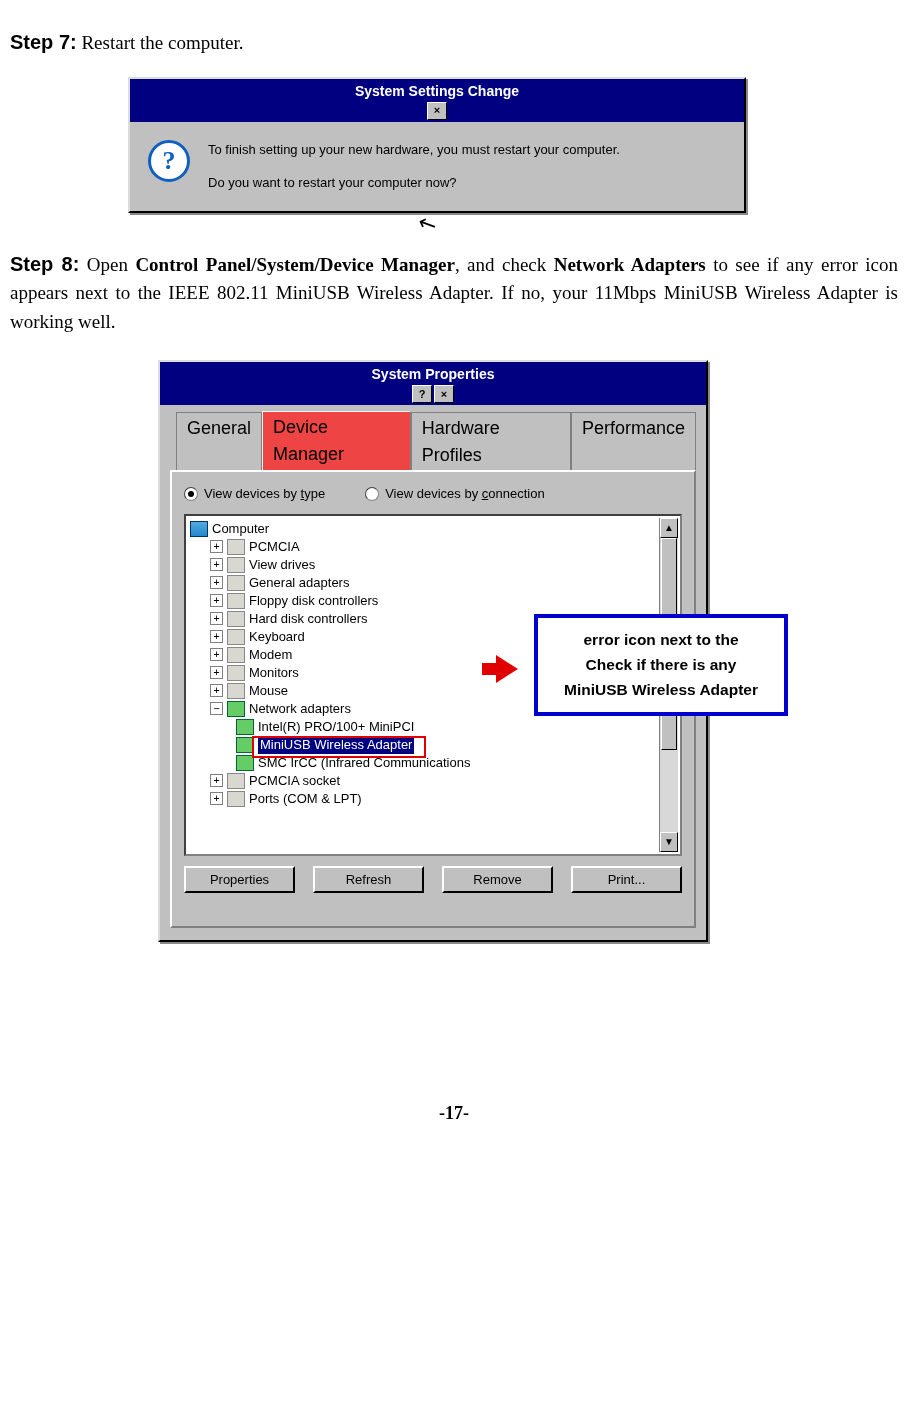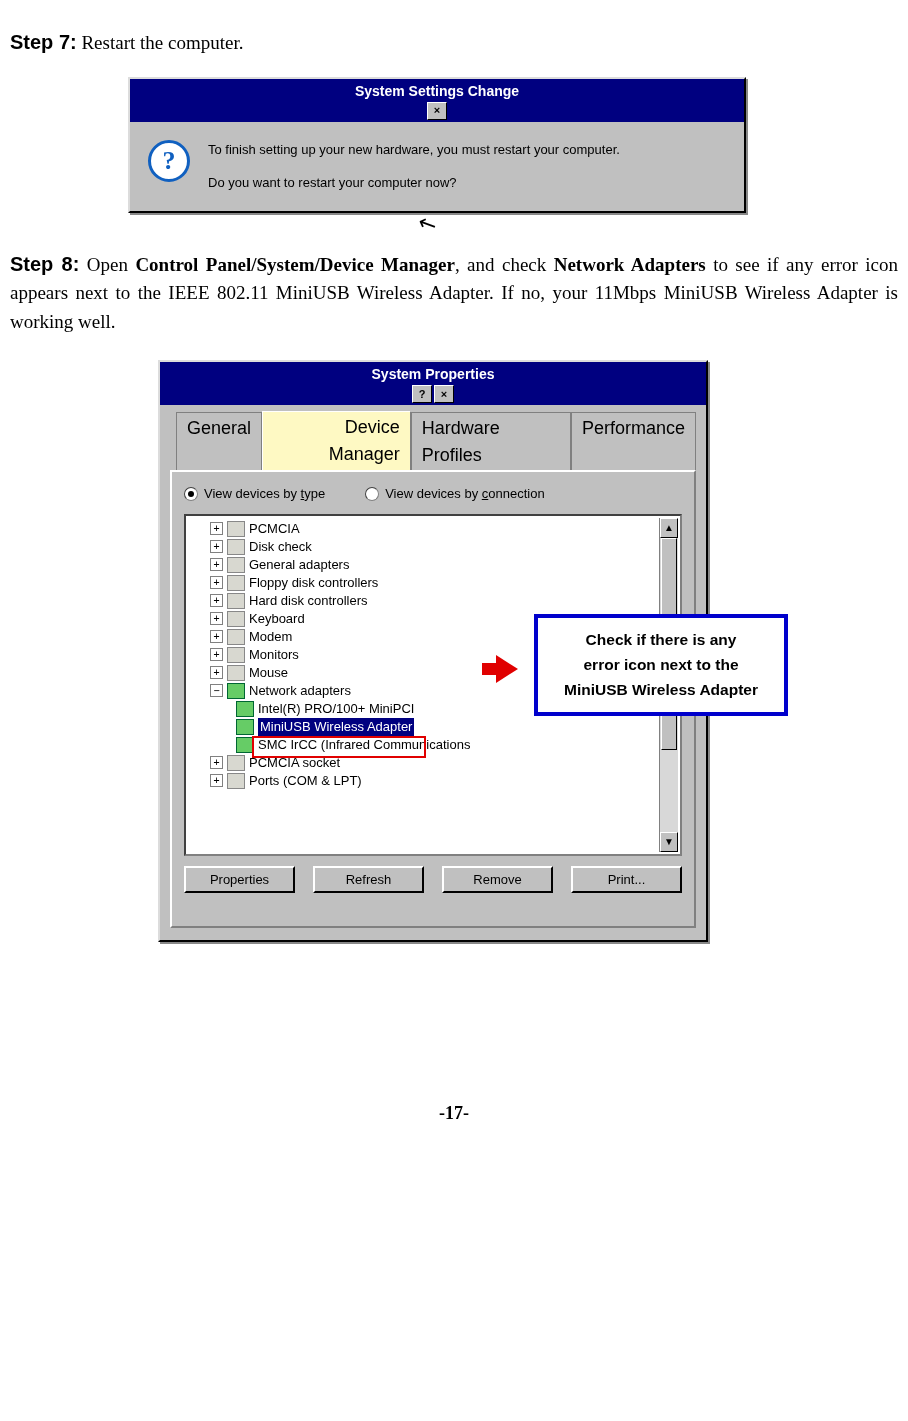--- a/index.html
+++ b/index.html
@@ -88,21 +88,21 @@
   .tabs { display:flex; gap:0; margin-left:6px; }
   .tab {
     background:#c0c0c0;
     border:1px solid #808080;
     border-bottom:none;
     padding:2px 10px;
     font-size:18px;
     position:relative;
     top:1px;
   }
-  .tab.active { background:#fef9c3; border-top-color:#fff; border-left-color:#fff; top:0; z-index:2;text-align:right; }
+  .tab.active { background:#ef4444; border-top-color:#fff; border-left-color:#fff; top:0; z-index:2; }
   .tabpanel {
     border:2px solid #808080;
     border-top-color:#fff; border-left-color:#fff;
     padding:12px;
     height: 430px;
     position:relative;
     background:#c0c0c0;
   }
   .radios { display:flex; gap:40px; margin-bottom:10px; font-size:13px;}
   .radio { display:flex; align-items:center; gap:6px;}
@@ -225,29 +225,33 @@
             <span><span>View devices by </span><span class="under">t</span><span>ype</span></span>
           </div>
           <div class="radio">
             <span class="dot"></span>
             <span><span>View devices by </span><span class="under">c</span><span>onnection</span></span>
           </div>
         </div>
 
         <div class="tree">
           <div class="tree-inner">
+            <div class="node ind0">
+                <span class="ic comp"></span>
+                <span>Computer</span>
+              </div>
             <div class="node ind1">
                 <span class="pm">+</span>
                 <span class="ic dev"></span>
                 <span>PCMCIA</span>
               </div>
             <div class="node ind1">
                 <span class="pm">+</span>
                 <span class="ic dev"></span>
-                <span>Disk check</span>
+                <span>View drives</span>
               </div>
             <div class="node ind1">
                 <span class="pm">+</span>
                 <span class="ic dev"></span>
                 <span>General adapters</span>
               </div>
             <div class="node ind1">
                 <span class="pm">+</span>
                 <span class="ic dev"></span>
                 <span>Floppy disk controllers</span>
@@ -321,19 +325,19 @@
           <div class="btn"><span>Remove</span></div>
           <div class="btn"><span>Print...</span></div>
         </div>
       </div>
     </div>
   </div>
 
   <div class="arrow-right" style="left:338px;top:295px;"></div>
 
   <div class="callout" style="left:376px;top:254px;">
+    <div>error icon next to the</div>
     <div>Check if there is any</div>
-    <div>error icon next to the</div>
     <div>MiniUSB Wireless Adapter</div>
   </div>
 </div>
 
 <div class="pagenum">-17-</div>
 
 </body></html>

